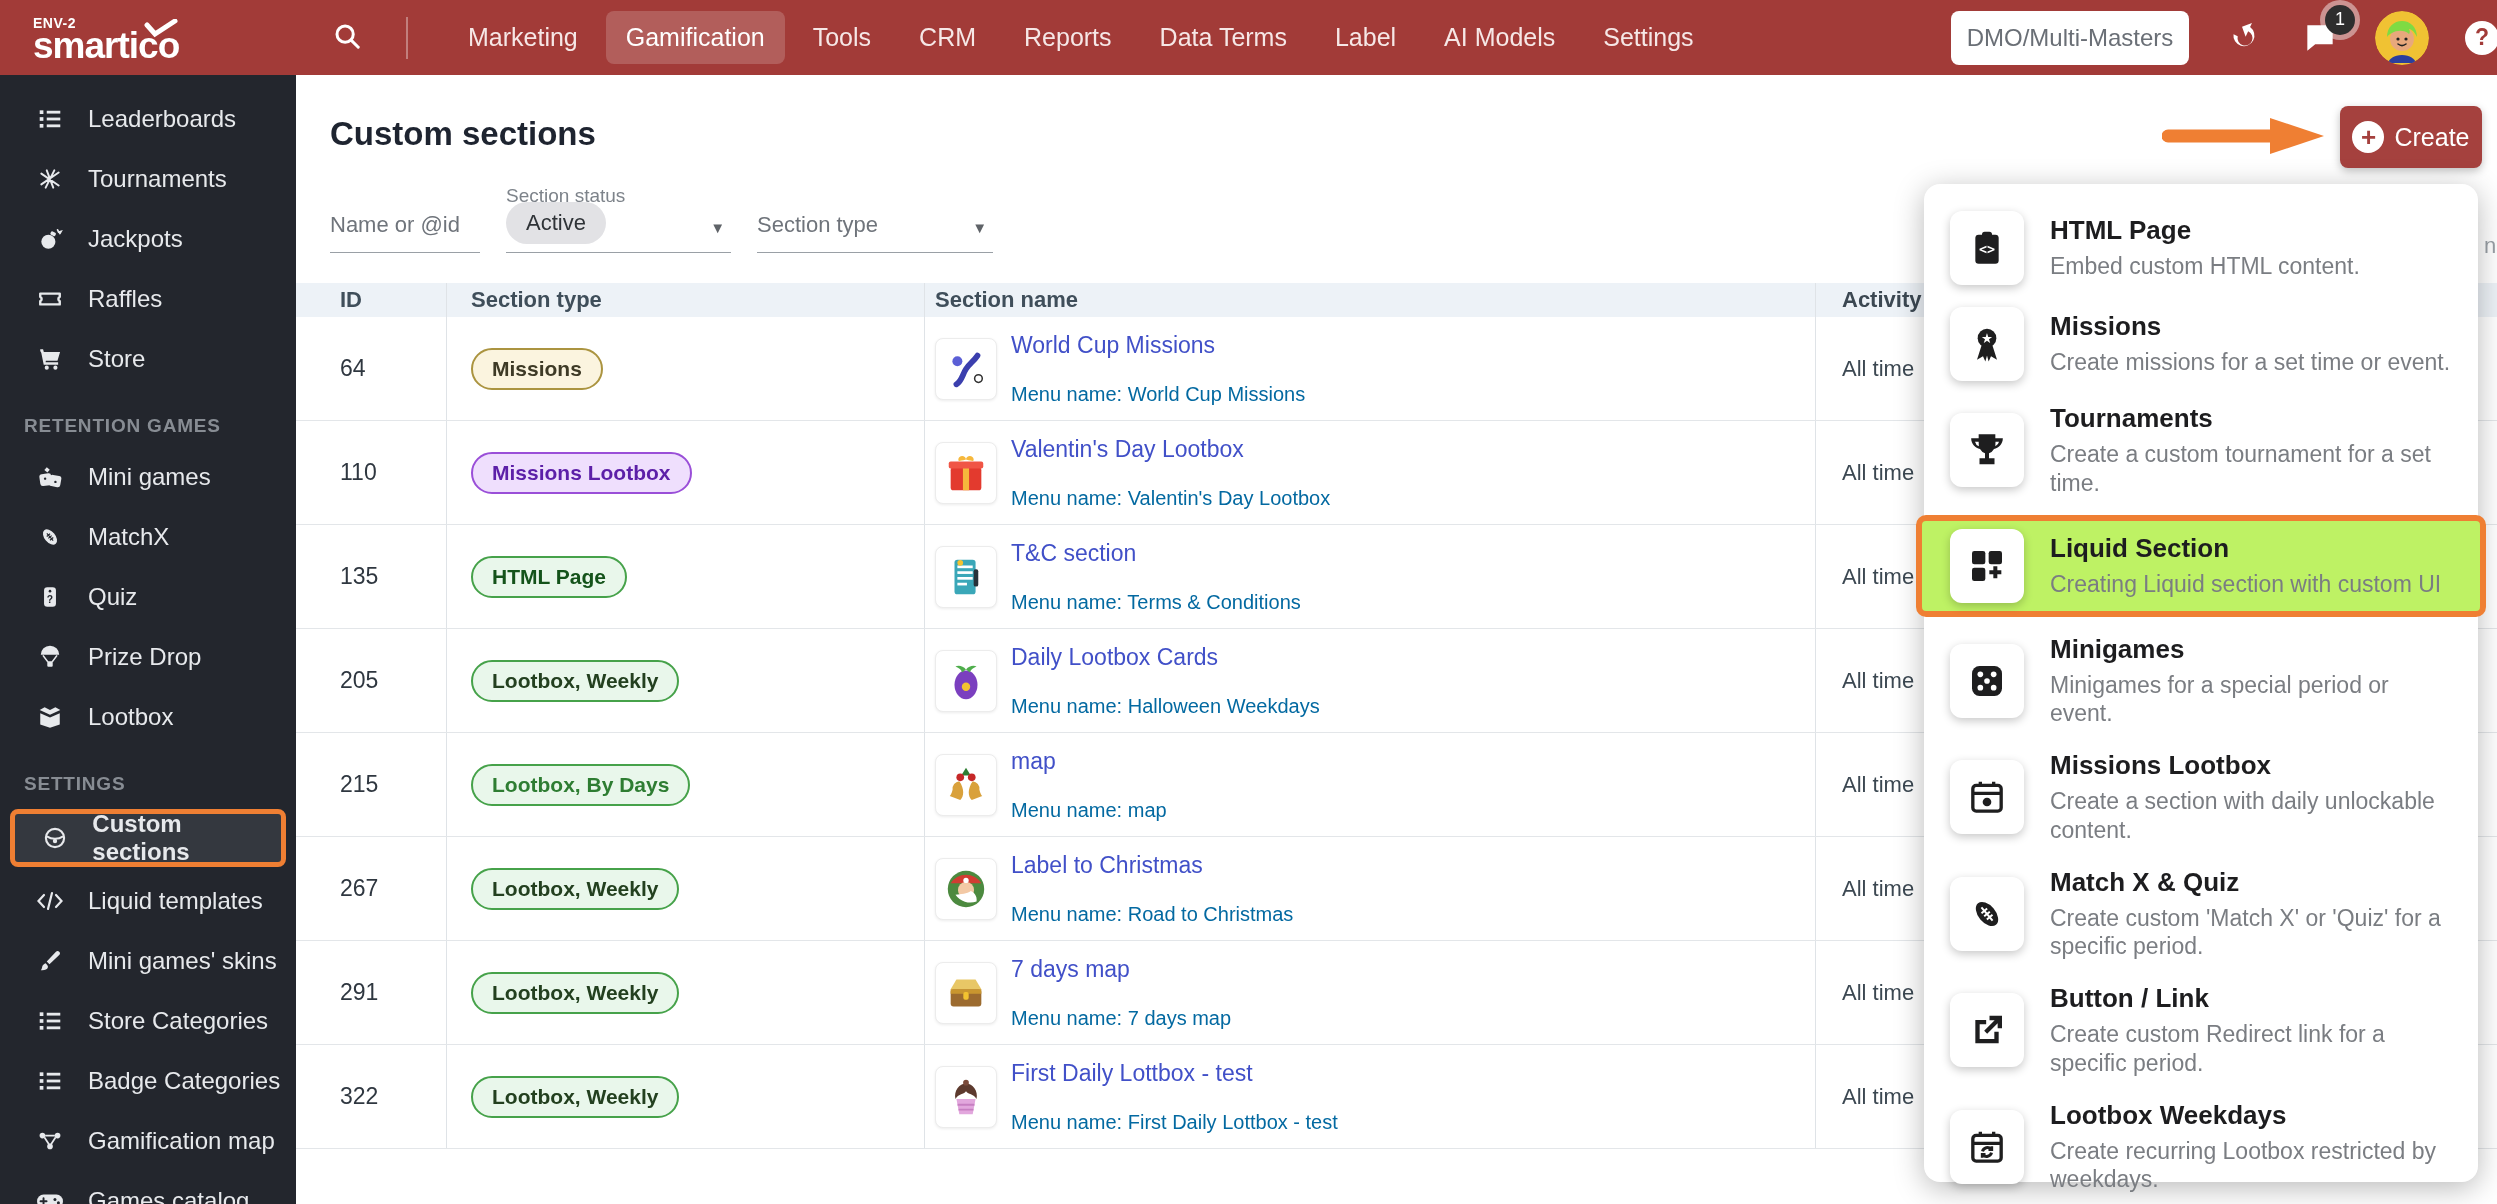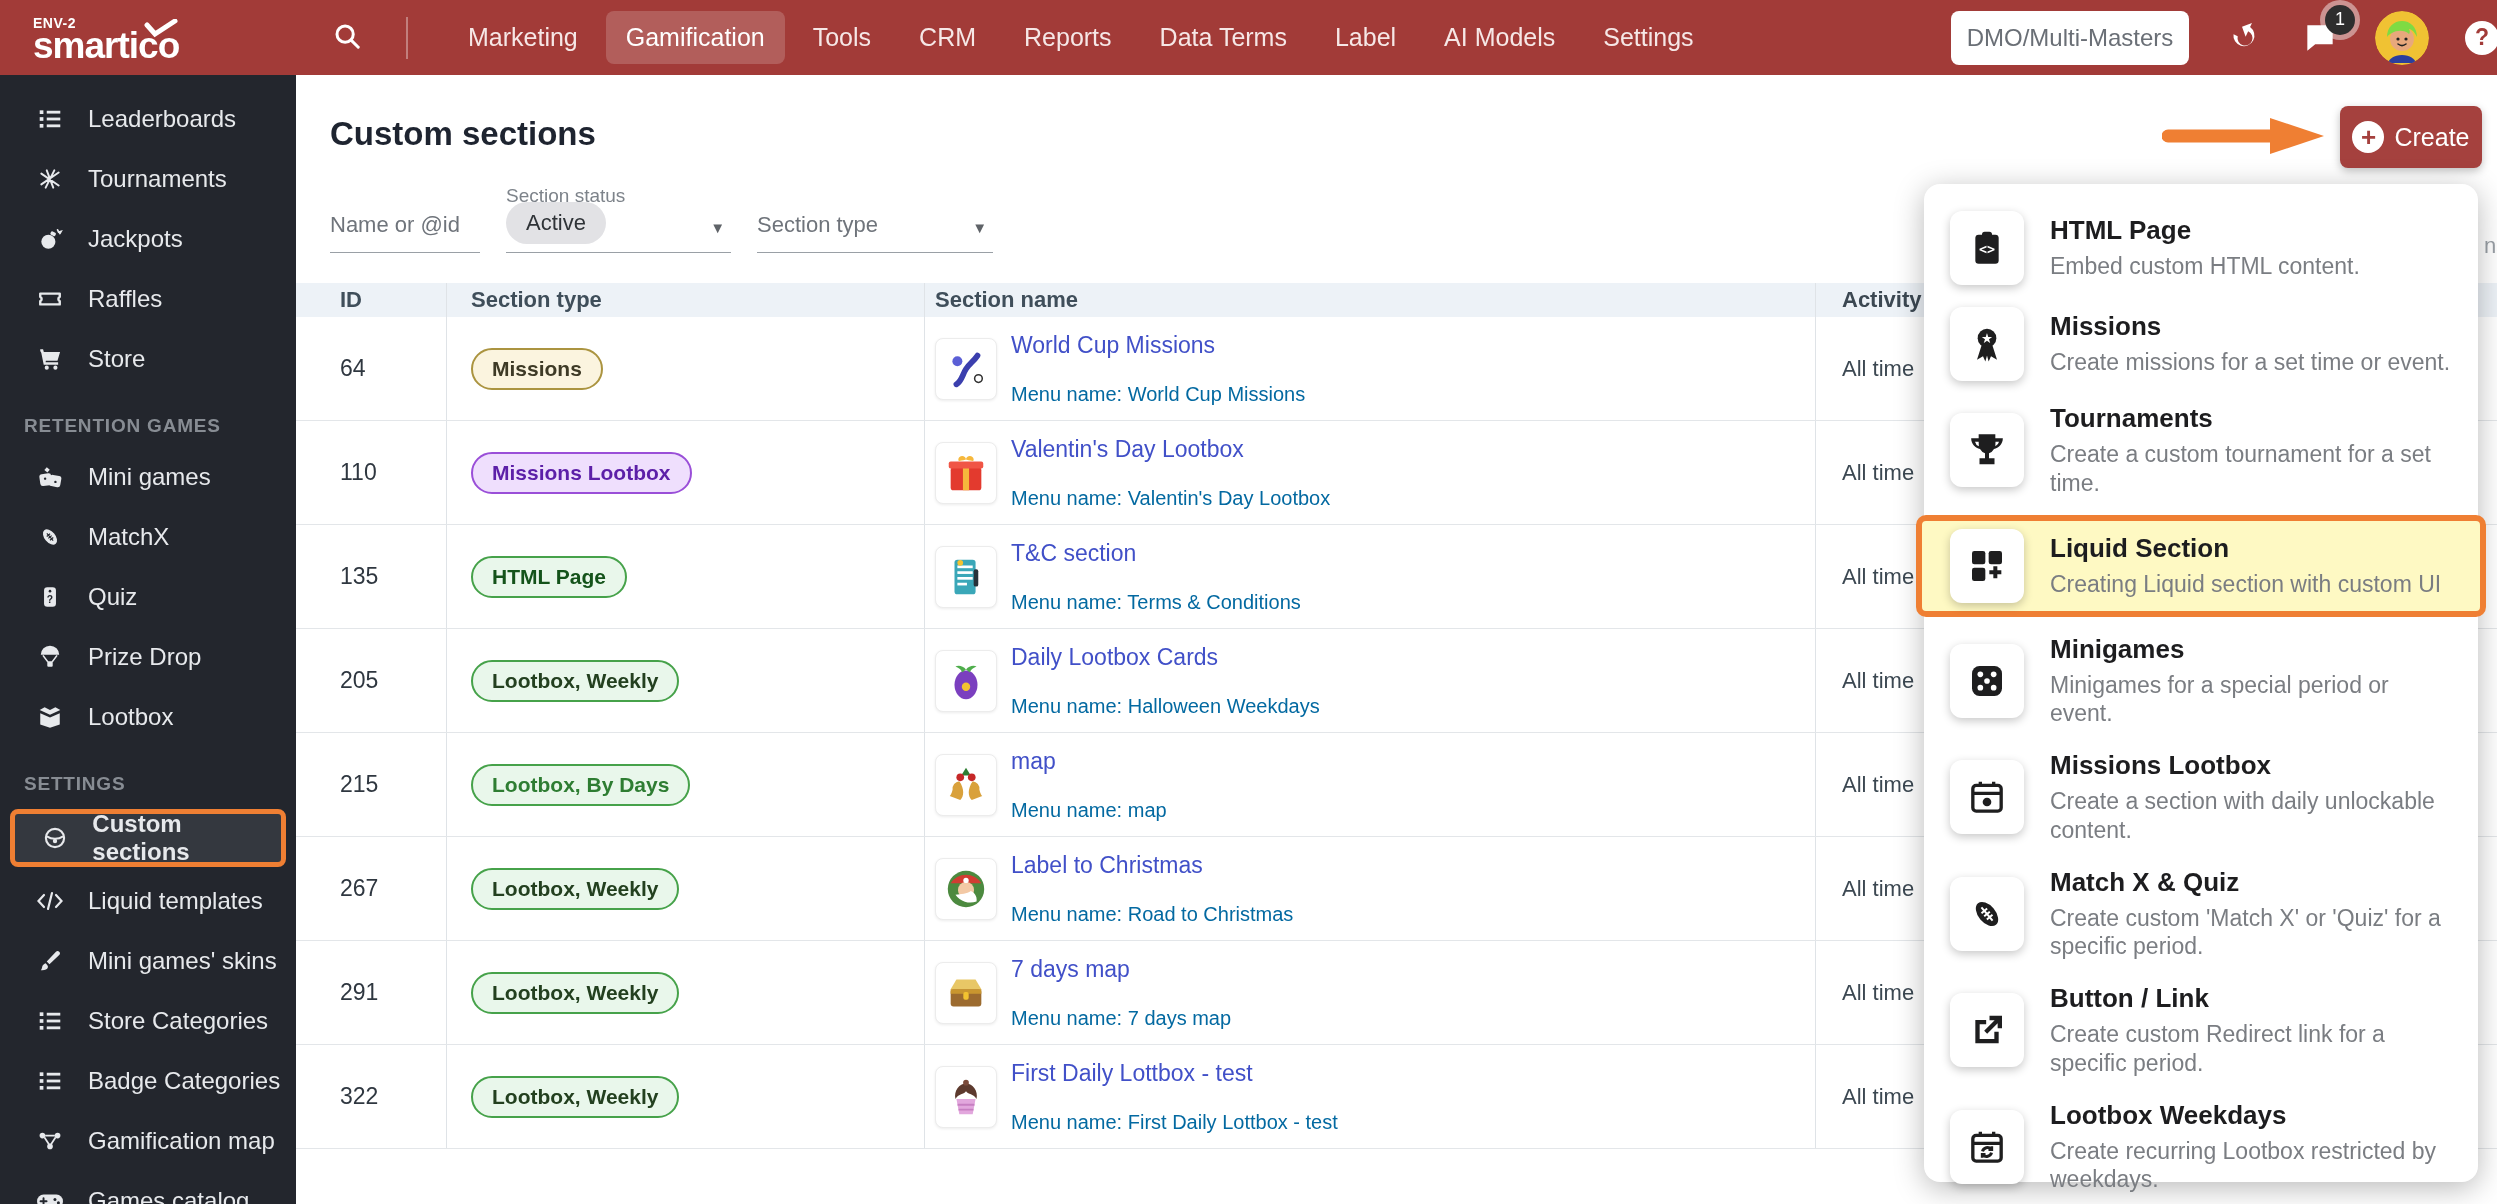--- a/index.html
+++ b/index.html
@@ -63,21 +63,21 @@
   .create-btn { position:absolute; left:2340px; top:106px; width:142px; height:62px; background:#A5413E; border-radius:8px; box-shadow:0 3px 8px rgba(0,0,0,.25); display:flex; align-items:center; justify-content:center; gap:10px; color:#fff; font-size:25px; cursor:pointer; z-index:40; }
   .plus-circle { width:32px; height:32px; background:#fff; border-radius:50%; color:#A5413E; font-size:26px; font-weight:bold; display:grid; place-items:center; line-height:0; }
   .arrow-annot { position:absolute; left:2162px; top:112px; z-index:41; }
   .clip-ns { position:absolute; left:2484px; top:233px; font-size:22px; color:#9aa0a6; z-index:10; }
 
   .menu-panel { position:absolute; left:1924px; top:184px; width:554px; height:998px; background:#fff; border-radius:16px; box-shadow:0 6px 30px rgba(0,0,0,.28); z-index:50; padding:16px 0; }
   .menu-item { display:flex; align-items:center; gap:26px; padding:11px 26px; cursor:pointer; }
   .icon-card { width:74px; height:74px; flex:none; background:#fff; border-radius:12px; box-shadow:0 3px 10px rgba(0,0,0,.22); display:grid; place-items:center; }
   .mi-title { font-size:26px; font-weight:bold; color:#1d1d1f; }
   .mi-desc { font-size:23px; color:#7a7d82; margin-top:6px; max-width:402px; line-height:1.25; }
-  .menu-item.hl { background:#fef9c3; border:6px solid var(--accent,#EF7F33); border-radius:10px; margin:6px -8px; padding:8px 28px; }
+  .menu-item.hl { background:#bef264; border:6px solid var(--accent,#EF7F33); border-radius:10px; margin:6px -8px; padding:8px 28px; }
 </style>
 </head>
 <body>
 
 <div class="topbar">
   <div class="brand-block">
     <div class="env">ENV-2</div>
     <div class="brand">
       <span>smartico</span>
       <svg class="tick" width="40" height="20" viewBox="0 0 40 20">

